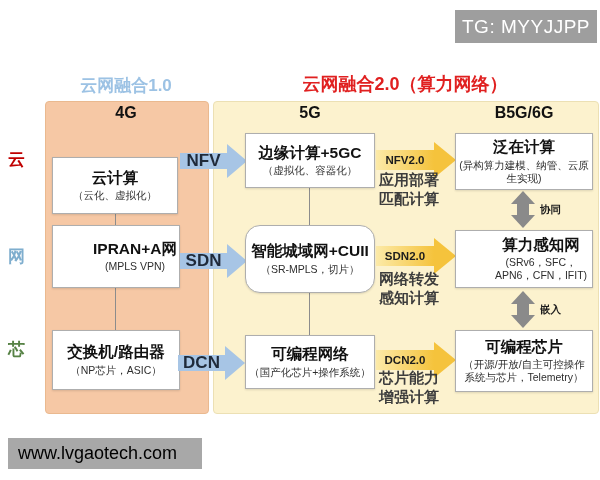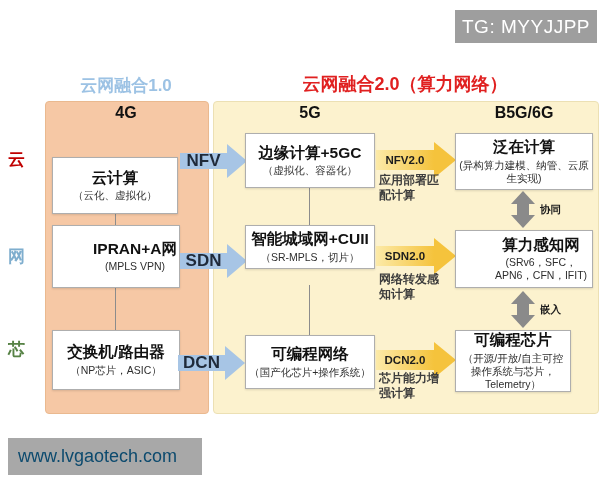--- a/index.html
+++ b/index.html
@@ -7,22 +7,22 @@
     position:relative;width:600px;height:480px;background:#ffffff;overflow:hidden;
     font-family:"Liberation Sans","DejaVu Sans",sans-serif;color:#1a1a1a;
   }
   
   .tg-box{
     position:absolute;left:455px;top:10px;width:142px;height:33px;
     background:#9e9e9e;color:#fff;font-size:19px;display:flex;align-items:center;justify-content:center;
     letter-spacing:0.5px;
   }
   .site-box{
-    position:absolute;left:8px;top:438px;width:194px;height:37px;
-    background:#a8a8a8;color:#0c4a6e;font-size:18px;display:flex;align-items:center;padding-left:10px;box-sizing:border-box;
+    position:absolute;left:8px;top:438px;width:194px;height:31px;
+    background:#a8a8a8;color:#000000;font-size:18px;display:flex;align-items:center;padding-left:10px;box-sizing:border-box;
   }
   
   .title{position:absolute;font-weight:bold;text-align:center;}
   .title-v1{left:45px;top:74px;width:162px;font-size:17px;color:#9cc2e4;}
   .title-v2{left:213px;top:72px;width:384px;font-size:18px;color:#e02020;}
   
   .panel{position:absolute;top:101px;height:311px;border-radius:4px;}
   .panel-left{left:45px;width:162px;background:#f6c8a5;border:1px solid #eab98f;}
   .panel-right{left:213px;width:384px;background:#fcf2ce;border:1px solid #ece0b4;}
   
@@ -62,21 +62,21 @@
     position:absolute;left:0;top:8px;height:20px;width:58px;
     background:linear-gradient(90deg,#fceaa8,#f5c33c);
     display:flex;align-items:center;justify-content:center;
     font-size:11.5px;font-weight:bold;color:#1c1c1c;
   }
   .yarrow .head{
     position:absolute;left:58px;top:0;width:0;height:0;
     border-top:18px solid transparent;border-bottom:18px solid transparent;border-left:22px solid #f5c33c;
   }
   .ynote{
-    position:absolute;width:64px;font-size:12px;font-weight:600;color:#3d3d3d;line-height:1.25;
+    position:absolute;width:64px;font-size:15px;font-weight:600;color:#3d3d3d;line-height:1.25;font-family:Liberation Mono, monospace;
   }
   
   .varrow{position:absolute;width:24px;height:37px;}
   .varrow .vup{
     position:absolute;left:0;top:0;width:0;height:0;
     border-left:12px solid transparent;border-right:12px solid transparent;border-bottom:13px solid #8a8a8a;
   }
   .varrow .vbody{position:absolute;left:6px;top:12px;width:12px;height:13px;background:#8a8a8a;}
   .varrow .vdown{
     position:absolute;left:0;top:24px;width:0;height:0;
@@ -141,21 +141,21 @@
   <div class="vlabel" style="left:540px;top:203px;">协同</div>
 
   <div class="node" style="left:52px;top:225px;width:128px;height:63px;padding-left:41px;">
     <div class="node-title">IPRAN+A网</div>
     <div class="node-sub">(MPLS VPN)</div>
   </div>
   <div class="barrow" style="left:180px;top:244px;">
     <div class="body">SDN</div>
     <div class="head"></div>
   </div>
-  <div class="node" style="left:245px;top:225px;width:130px;height:44px;">
+  <div class="node" style="left:245px;top:225px;width:130px;height:68px;border-radius:15px;">
     <div class="node-title">智能城域网+CUII</div>
     <div class="node-sub">（SR-MPLS，切片）</div>
   </div>
   <div class="yarrow" style="left:376px;top:238px;text-align:right;">
     <div class="body">SDN2.0</div>
     <div class="head"></div>
   </div>
   <div class="ynote" style="left:379px;top:272px;">网络转发感知计算</div>
   <div class="node" style="left:455px;top:230px;width:138px;height:58px;padding-left:37px;">
     <div class="node-title">算力感知网</div>
@@ -179,18 +179,18 @@
   </div>
   <div class="node" style="left:245px;top:335px;width:130px;height:54px;">
     <div class="node-title">可编程网络</div>
     <div class="node-sub">（国产化芯片+操作系统）</div>
   </div>
   <div class="yarrow" style="left:376px;top:342px;padding-left:38px;">
     <div class="body">DCN2.0</div>
     <div class="head"></div>
   </div>
   <div class="ynote" style="left:379px;top:371px;">芯片能力增强计算</div>
-  <div class="node" style="left:455px;top:330px;width:116px;height:62px;">
+  <div class="node" style="left:455px;top:330px;width:138px;height:62px;">
     <div class="node-title">可编程芯片</div>
     <div class="node-sub">（开源/开放/自主可控操作系统与芯片，Telemetry）</div>
   </div>
 
 </div>
 
 </body></html>

